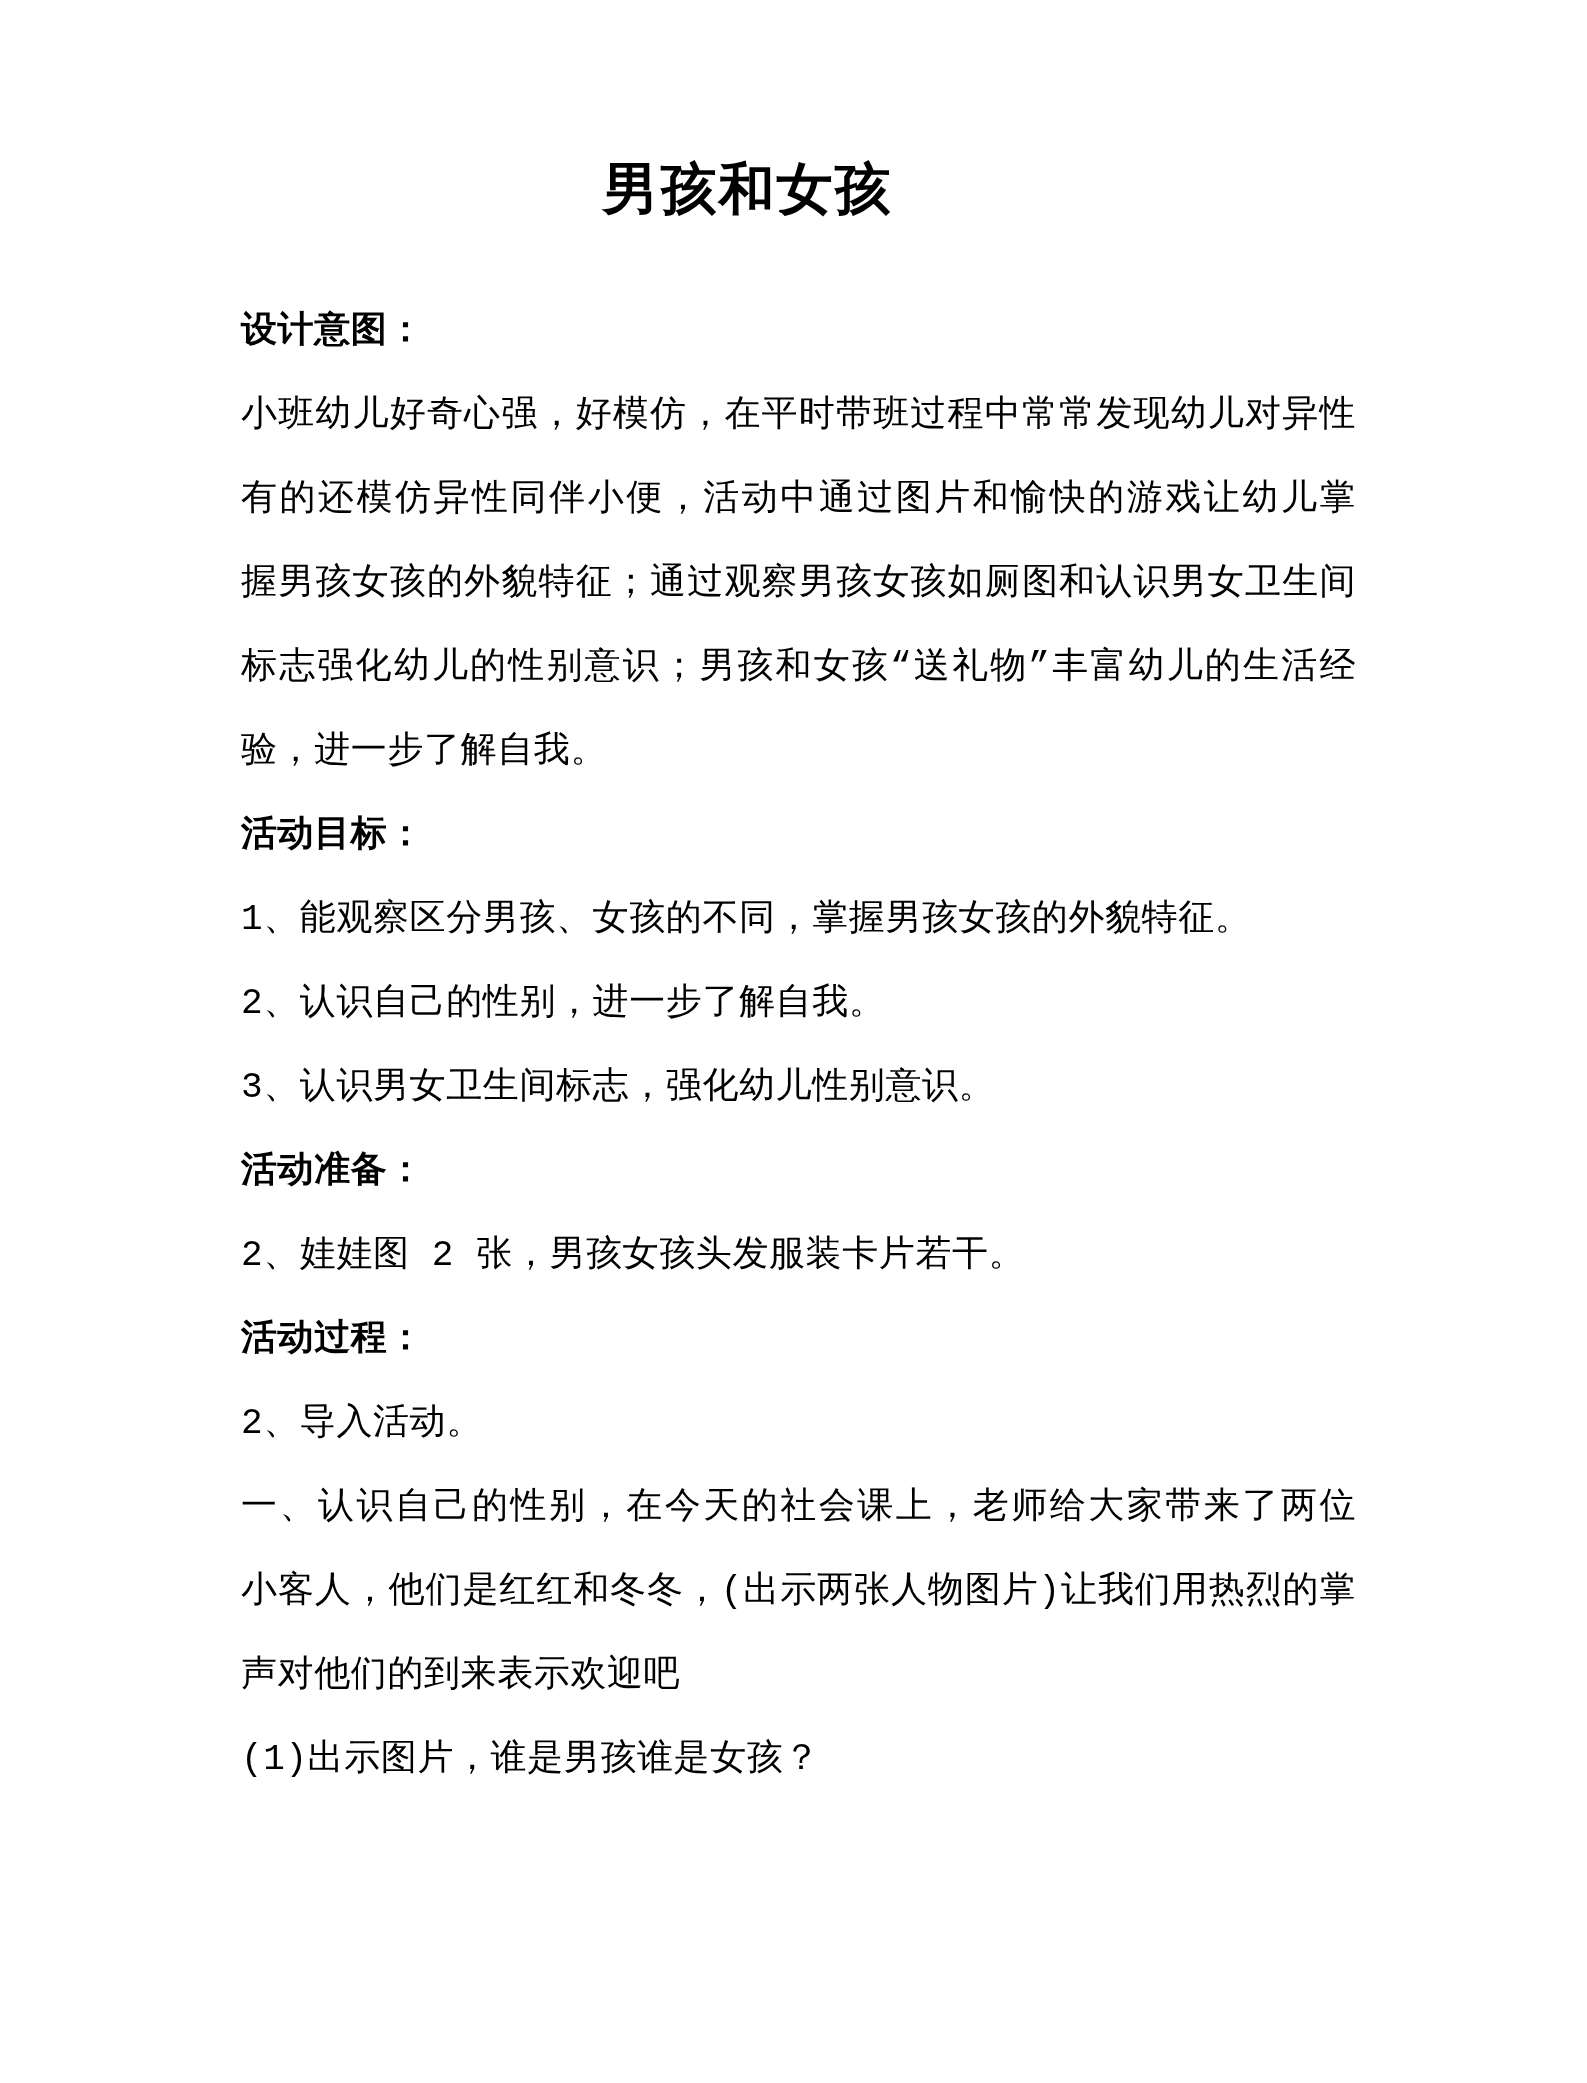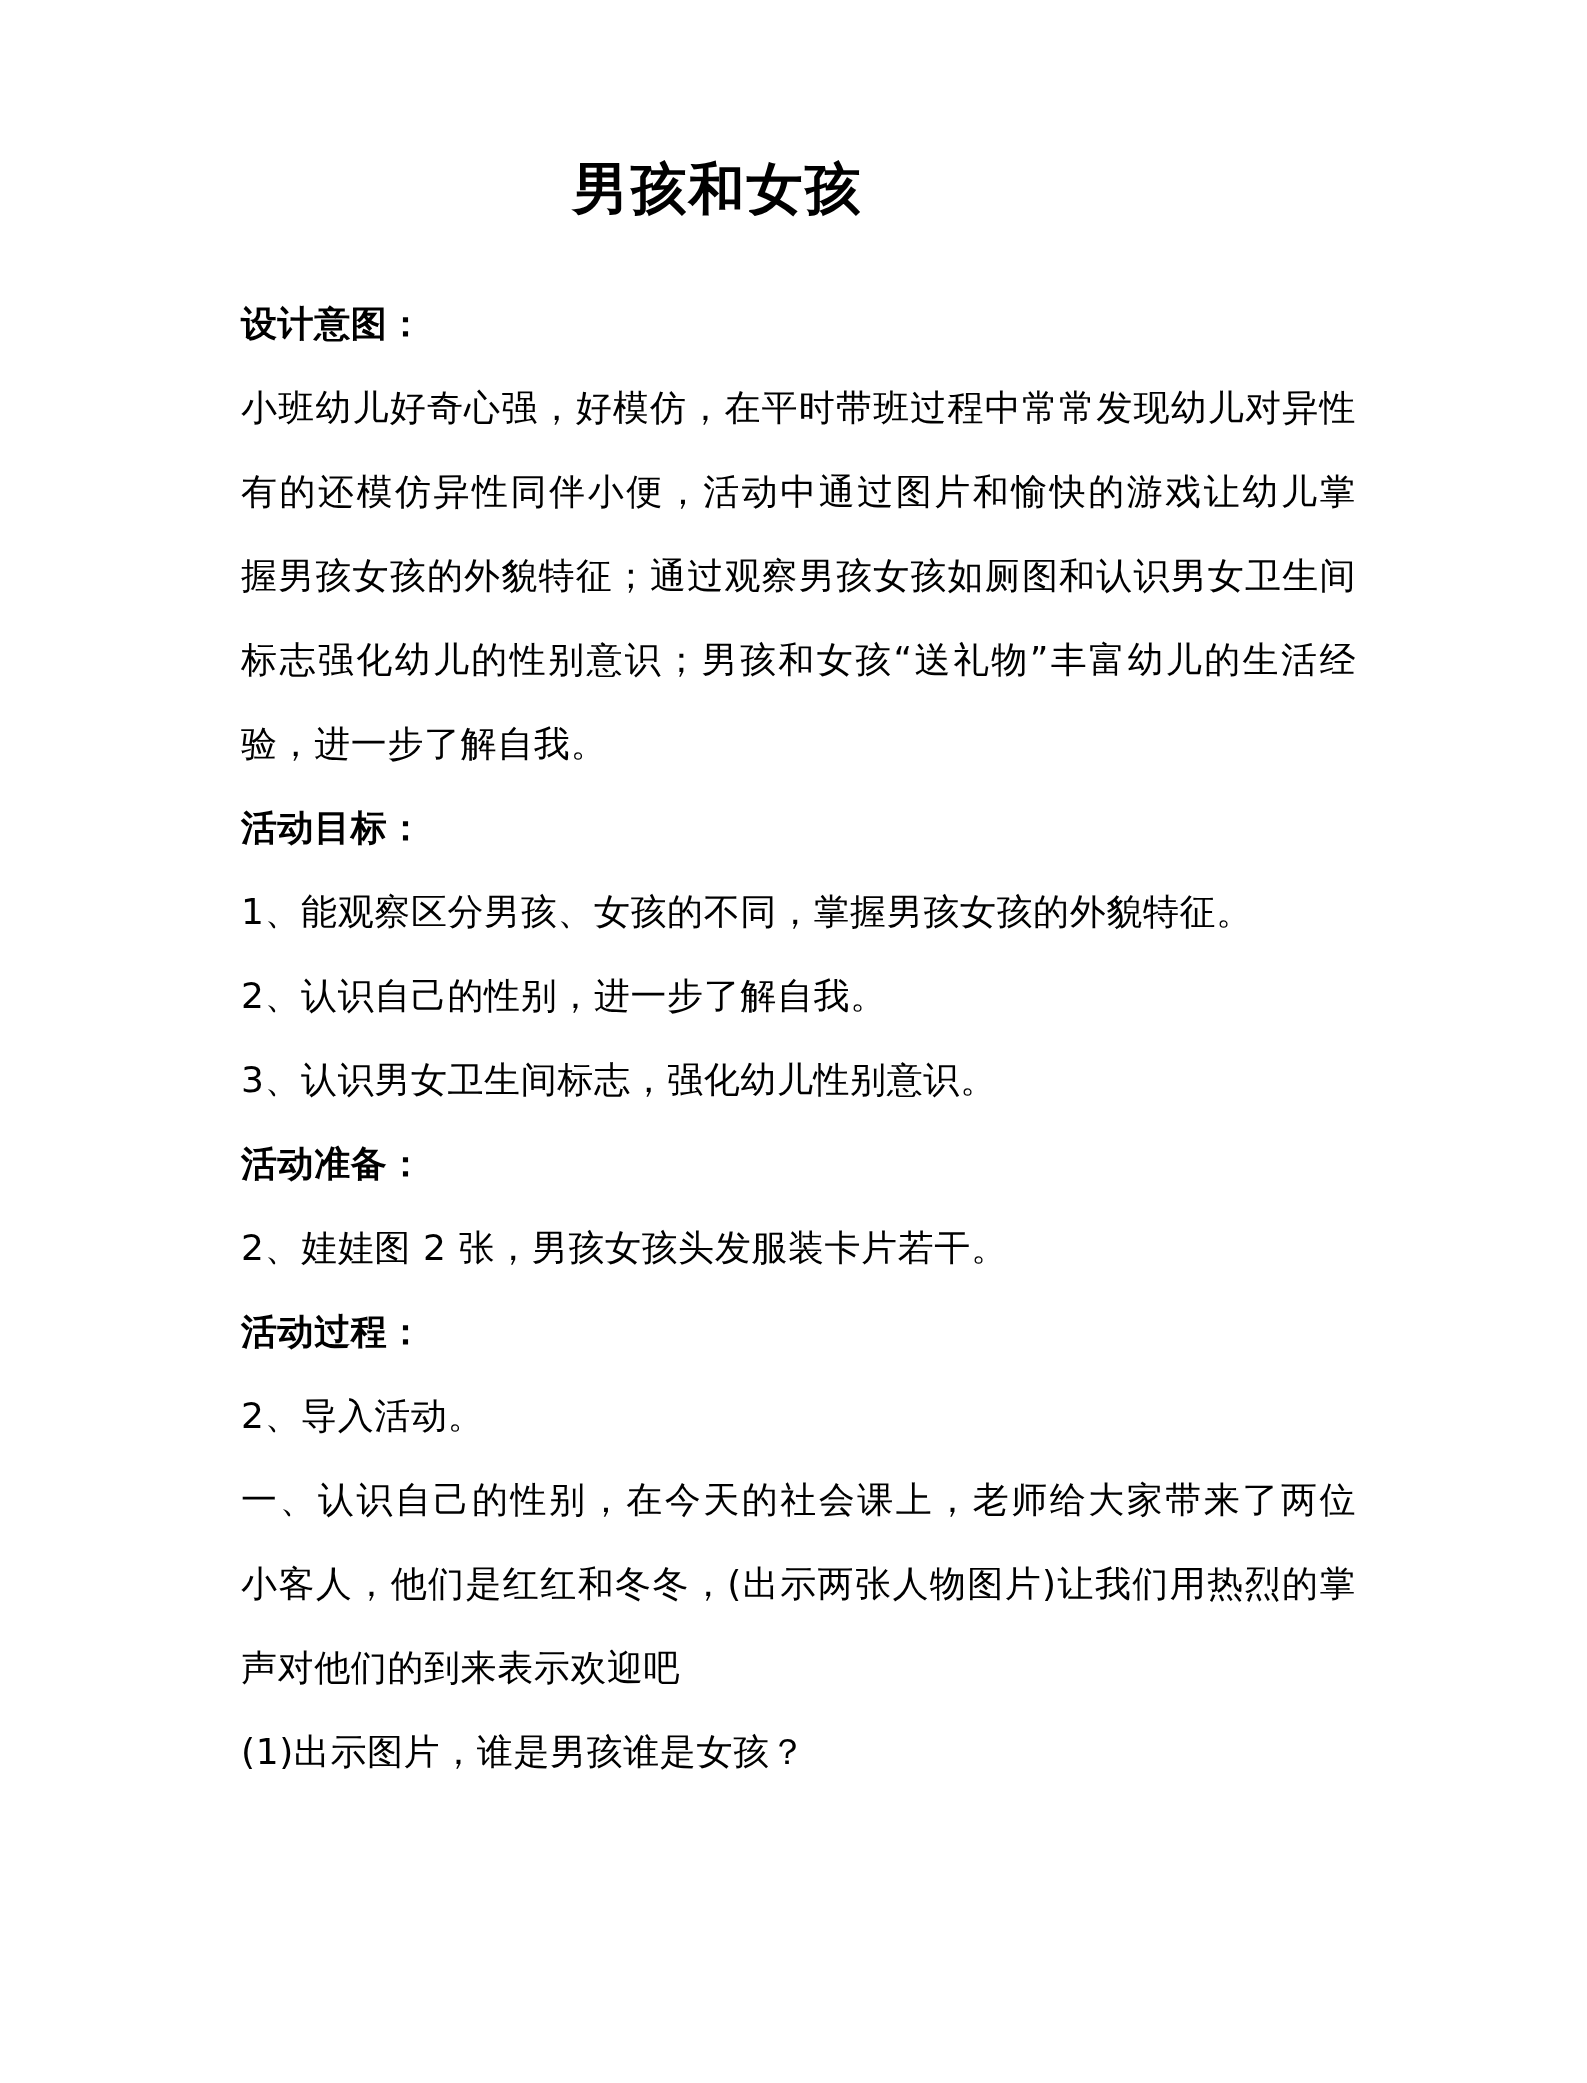--- a/index.html
+++ b/index.html
@@ -28,26 +28,28 @@
       left: 0;
       top: 148px;
       width: 1435px;
       text-align: center;
       font-family: "DejaVu Serif", "Liberation Serif", serif;
       font-size: 56px;
       font-weight: bold;
       letter-spacing: 2px;
       line-height: 80px;
       margin: 0;
+      padding-left: 30px;
     }
     .body {
       position: absolute;
       left: 241px;
-      top: 282px;
+      top: 290px;
       width: 1115px;
+      font-family: Liberation Mono, monospace;
     }
     .line {
       height: 84px;
       line-height: 84px;
       font-size: 36px;
       white-space: nowrap;
       letter-spacing: 0.6px;
       margin: 0;
     }
     .heading {

